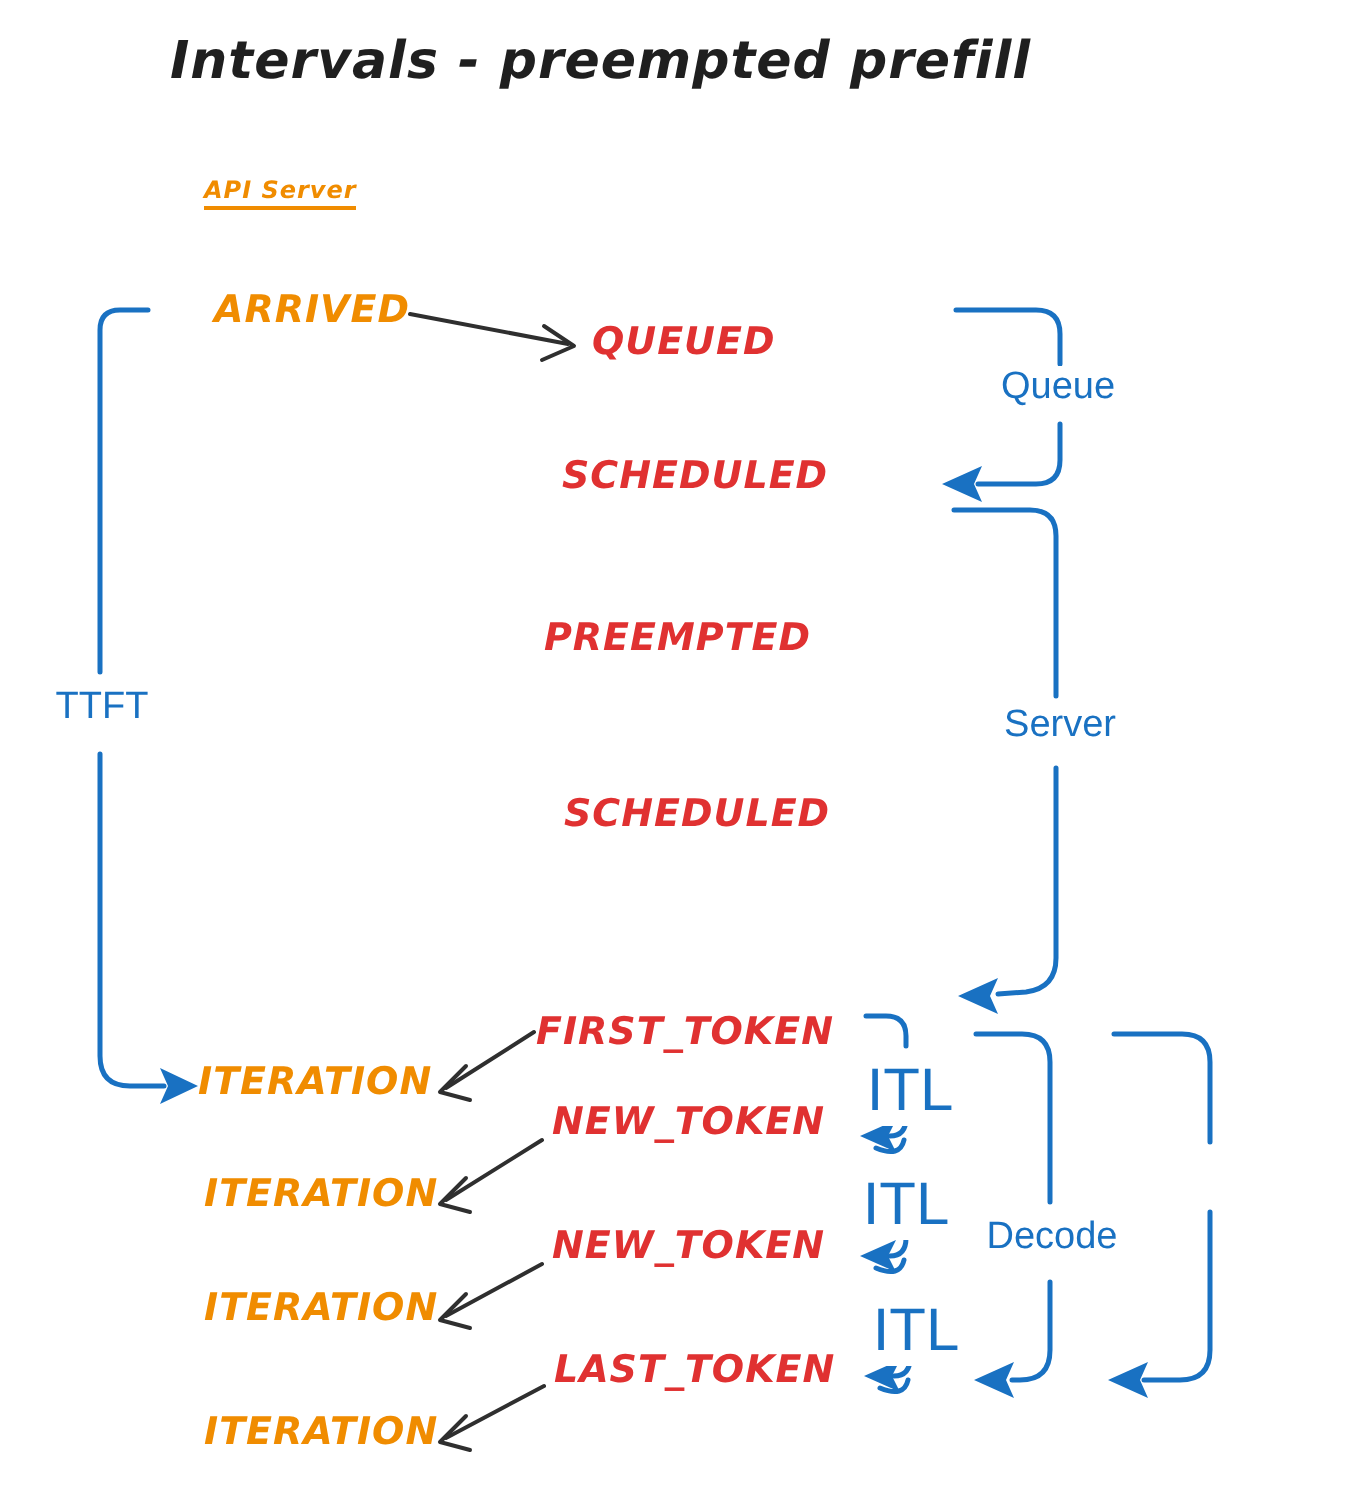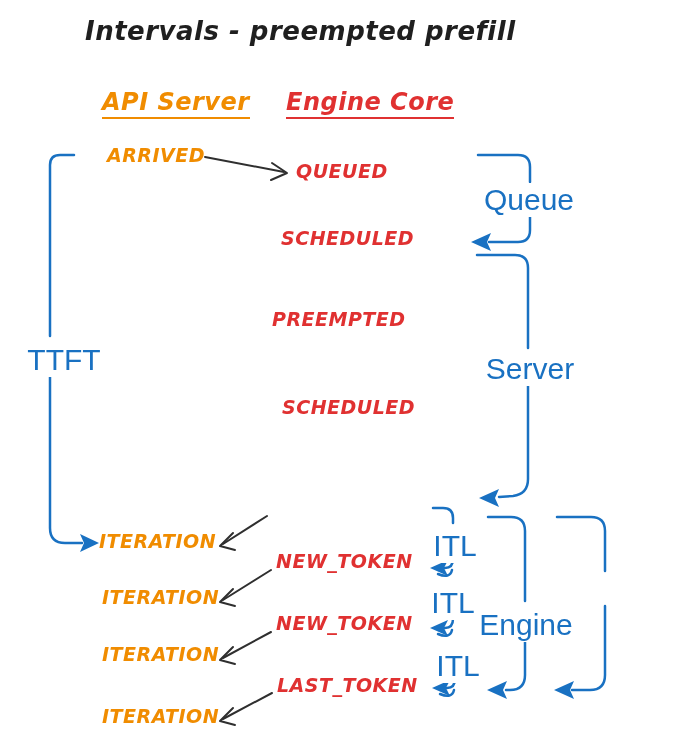--- a/index.html
+++ b/index.html
@@ -21,41 +21,41 @@
     left: 85px; top: 16px;
     font-size: 26px;
     font-weight: bold;
     font-style: italic;
     color: #1f1f1f;
     letter-spacing: 0.5px;
     white-space: nowrap;
   }
   .col-header {
     position: absolute;
-    font-size: 24px;
+    font-size: 12px;
     font-weight: bold;
     font-style: italic;
     letter-spacing: 0.5px;
     border-bottom: 2px solid currentColor;
     padding-bottom: 1px;
     white-space: nowrap;
   }
   .event {
     position: absolute;
     font-size: 19px;
     font-weight: bold;
     font-style: italic;
     letter-spacing: 0.5px;
     white-space: nowrap;
   }
   .api-color  { color: #f08c00; }
   .core-color { color: #e03131; }
   .interval-label {
     position: absolute;
-    font-size: 30px;
+    font-size: 19px;
     color: #1971c2;
     transform: translateX(-50%);
     white-space: nowrap;
     background: #ffffff;
     padding: 0 2px;
     font-family: "Liberation Sans", sans-serif;
   }
   .interval-label.itl { font-size: 30px; }
 </style>
 </head>
@@ -135,37 +135,37 @@
         <path d="M 557 517 L 591 517 Q 605 517 605 531 L 605 571"></path>
         <path d="M 605 606 L 605 675 Q 605 690 590 690 L 572 690"></path>
         <path d="M 554 690 L 574 681 L 570 690 L 574 699 Z" fill="#1971c2" stroke="none"></path>
       </g>
     </g>
   </svg>
 
   <div class="title">Intervals - preempted prefill</div>
 
   <div class="col-header api-color" style="left:102px; top:88px;">API Server</div>
-  <div class="col-header core-color" style="left:286px; top:88px;">Engine Core</div>
 
   <div class="event api-color" style="left:107px; top:144px;">ARRIVED</div>
   <div class="event api-color" style="left:99px; top:530px;">ITERATION</div>
   <div class="event api-color" style="left:102px; top:586px;">ITERATION</div>
   <div class="event api-color" style="left:102px; top:643px;">ITERATION</div>
   <div class="event api-color" style="left:102px; top:705px;">ITERATION</div>
 
   <div class="event core-color" style="left:296px; top:160px;">QUEUED</div>
   <div class="event core-color" style="left:281px; top:227px;">SCHEDULED</div>
   <div class="event core-color" style="left:272px; top:308px;">PREEMPTED</div>
   <div class="event core-color" style="left:282px; top:396px;">SCHEDULED</div>
+  <div class="event core-color" style="left:268px; top:505px;">FIRST_TOKEN</div>
   <div class="event core-color" style="left:276px; top:550px;">NEW_TOKEN</div>
   <div class="event core-color" style="left:276px; top:612px;">NEW_TOKEN</div>
   <div class="event core-color" style="left:277px; top:674px;text-align:center;">LAST_TOKEN</div>
 
-  <div class="interval-label" style="left:51px; top:343px;margin-left:13px;">TTFT</div>
+  <div class="interval-label" style="left:51px; top:343px;">TTFT</div>
   <div class="interval-label" style="left:529px; top:183px;">Queue</div>
   <div class="interval-label" style="left:530px; top:352px;">Server</div>
   <div class="interval-label itl" style="left:455px; top:529px;">ITL</div>
   <div class="interval-label itl" style="left:453px; top:586px;">ITL</div>
   <div class="interval-label itl" style="left:458px; top:649px;">ITL</div>
-  <div class="interval-label" style="left:526px; top:608px;">Engine</div>
+  <div class="interval-label" style="left:526px; top:608px;">Decode</div>
 
 </div>
 
 </body></html>

